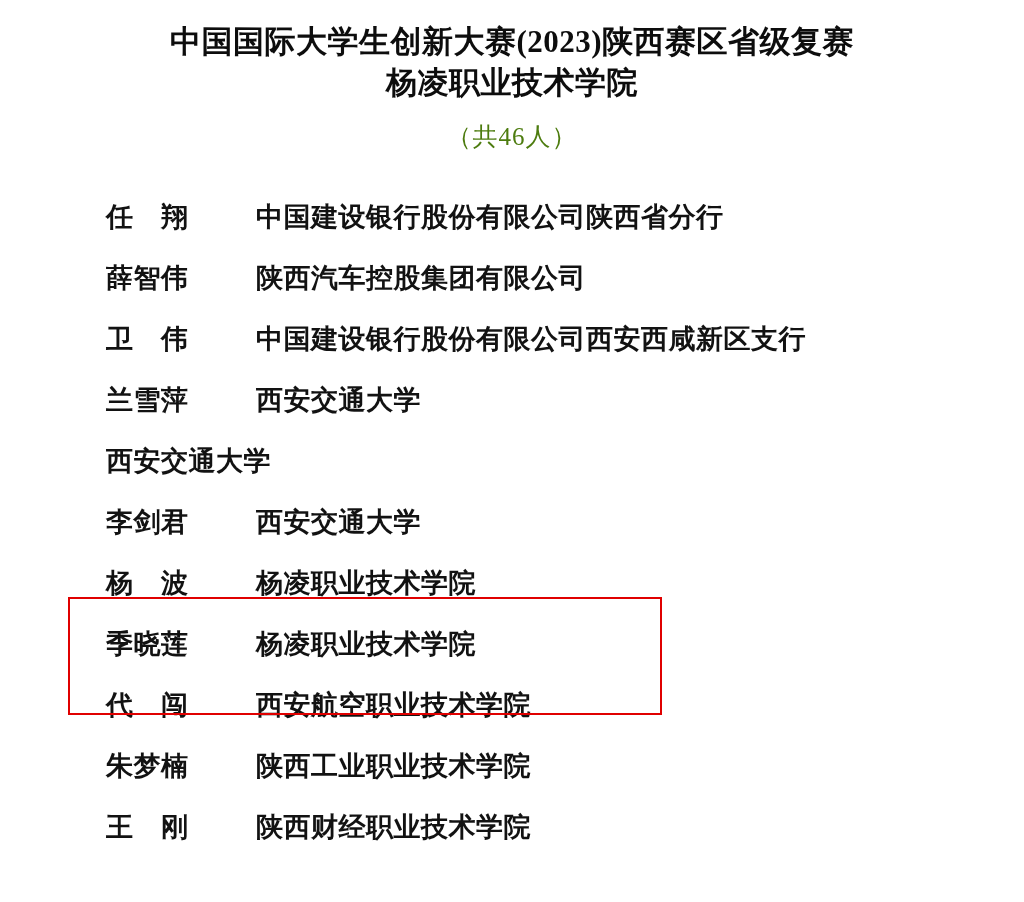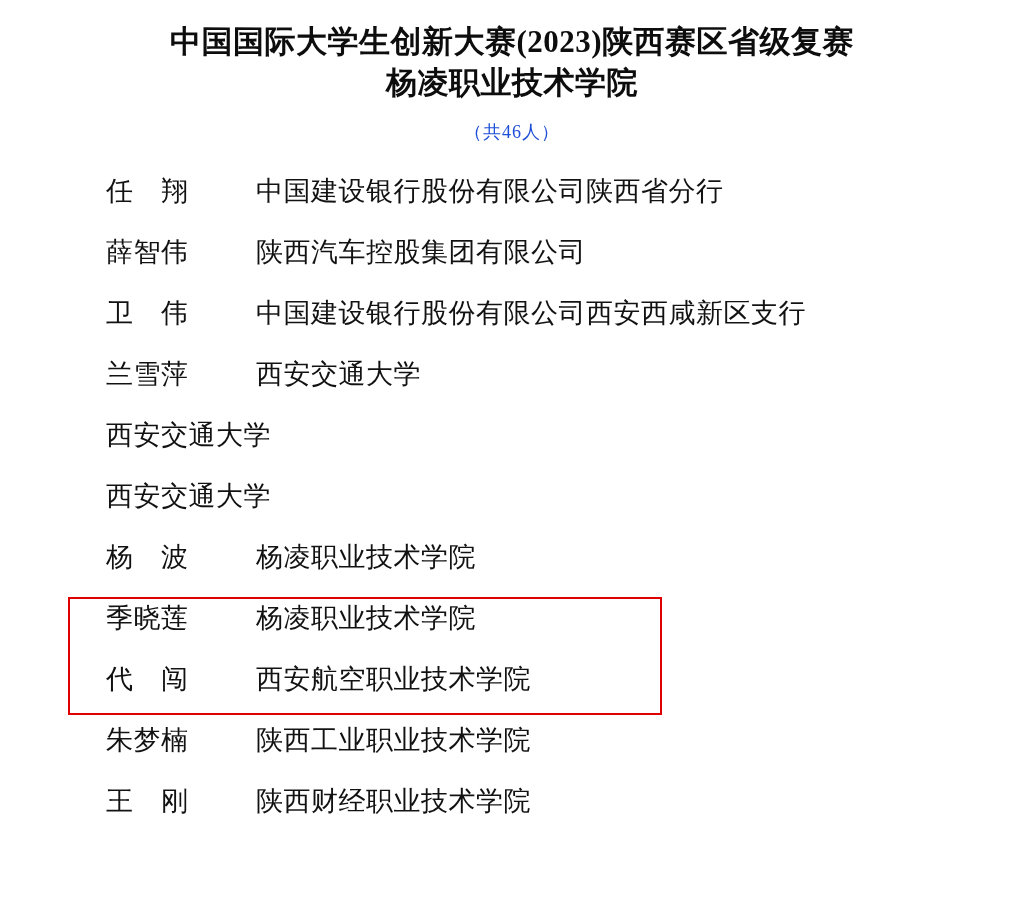--- a/index.html
+++ b/index.html
@@ -28,37 +28,38 @@
     line-height: 1.32;
     letter-spacing: 0.5px;
     margin: 4px 0 0 0;
     color: #0d0d0d;
   }
   .doc-title .line {
     display: block;
   }
   .doc-subtitle {
     text-align: center;
-    font-size: 18px;
+    font-size: 25px;
     margin-top: 16px;
     letter-spacing: 1px;
-    color: #1d4ed8;
+    color: #4d7c0f;
   }
   .name-list {
     margin-top: 34px;
     padding-left: 46px;
   }
   .list-row {
     display: flex;
-    align-items: flex-start;
+    align-items: center;
     font-size: 27px;
     line-height: 1.0;
     height: 61px;
     letter-spacing: 0.5px;
     color: #121212;
+    font-weight: bold;
   }
   .person-name {
     width: 150px;
     flex: 0 0 150px;
     white-space: pre;
   }
   .person-org {
     flex: 1 1 auto;
     white-space: nowrap;
   }
@@ -102,20 +103,21 @@
     <div class="list-row">
       <span class="person-name">兰雪萍</span>
       <span class="person-org">西安交通大学</span>
     </div>
 
     <div class="list-row">
       <span class="person-org">西安交通大学</span>
     </div>
 
     <div class="list-row">
+      <span class="person-name">李剑君</span>
       <span class="person-org">西安交通大学</span>
     </div>
 
 
     <div class="list-row">
       <span class="person-name">杨　波</span>
       <span class="person-org">杨凌职业技术学院</span>
     </div>
 
     <div class="list-row">

